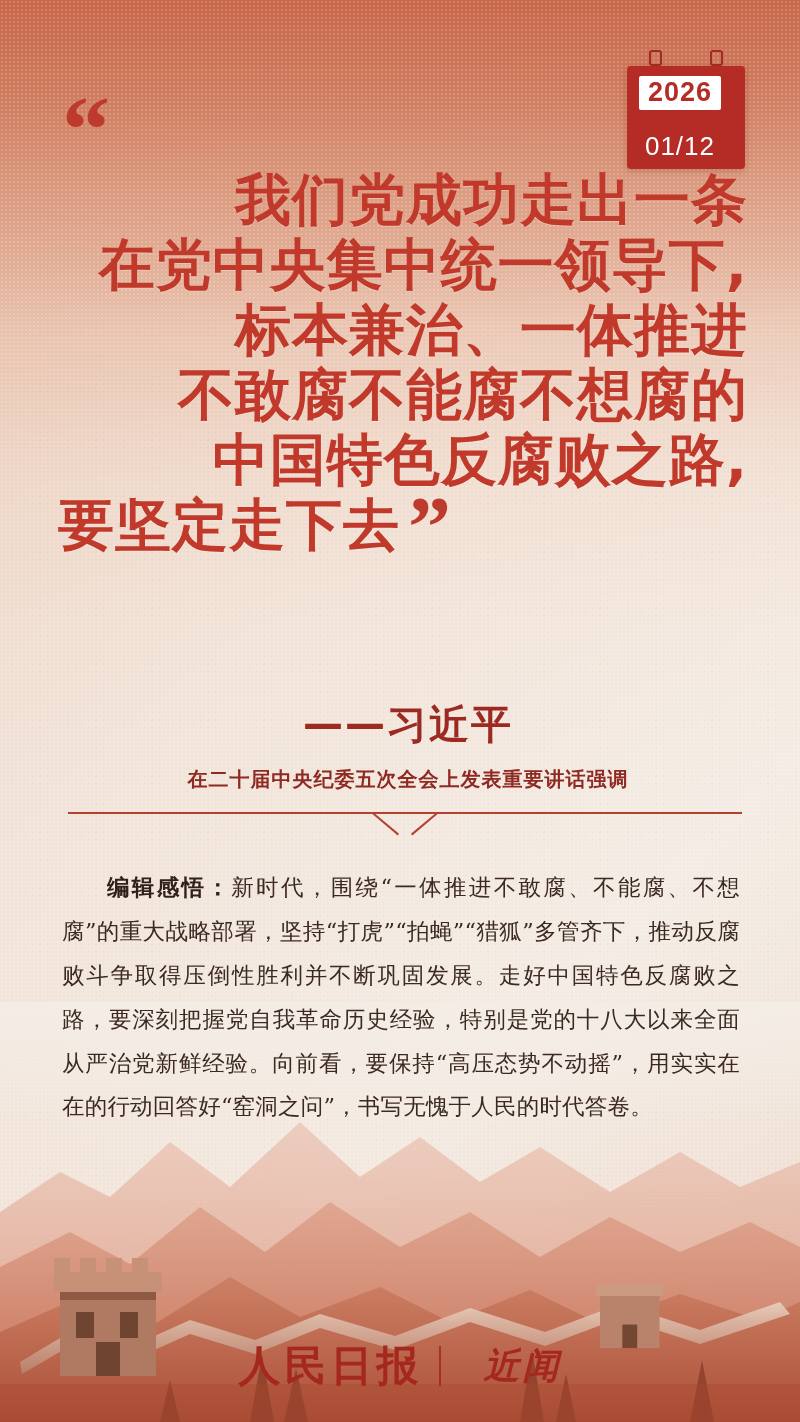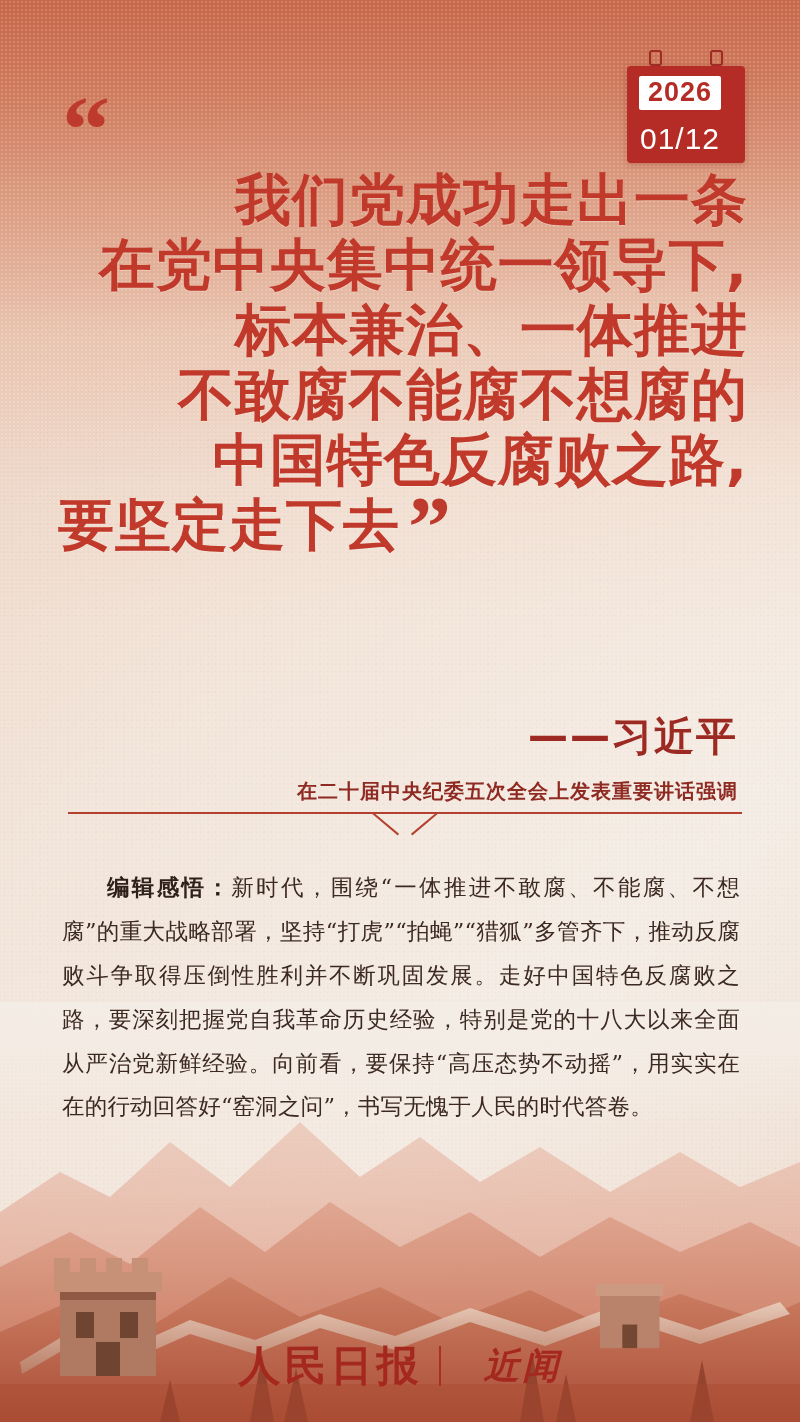--- a/index.html
+++ b/index.html
@@ -95,24 +95,24 @@
     font-family: "Liberation Sans", sans-serif;
     font-size: 27px;
     font-weight: 700;
     letter-spacing: 1px;
     padding: 1px 9px 2px 9px;
     border-radius: 2px;
     line-height: 1.15;
   }
   .date-day {
     font-family: "Liberation Sans", sans-serif;
-    font-size: 30px;
+    font-size: 26px;
     font-weight: 400;
     letter-spacing: 1px;
-    margin-top: 12px;
+    margin-top: 22px;
     line-height: 1.1;
   }
 
   
   #quote-open {
     position: absolute;
     left: 62px;
     top: 96px;
     font-family: "Liberation Serif", serif;
     font-size: 96px;
@@ -156,23 +156,22 @@
     position: relative;
     top: -6px;
   }
 
   
   #attribution {
     position: absolute;
     right: 62px;
     top: 700px;
     width: 660px;
-    text-align: right;
+    text-align: center;
     z-index: 5;
-    margin-top: 12px;
   }
   #author {
     font-family: "DejaVu Sans", sans-serif;
     font-size: 40px;
     font-weight: 700;
     color: #9d2a22;
     letter-spacing: 2px;
     line-height: 1.2;
   }
   #occasion {

